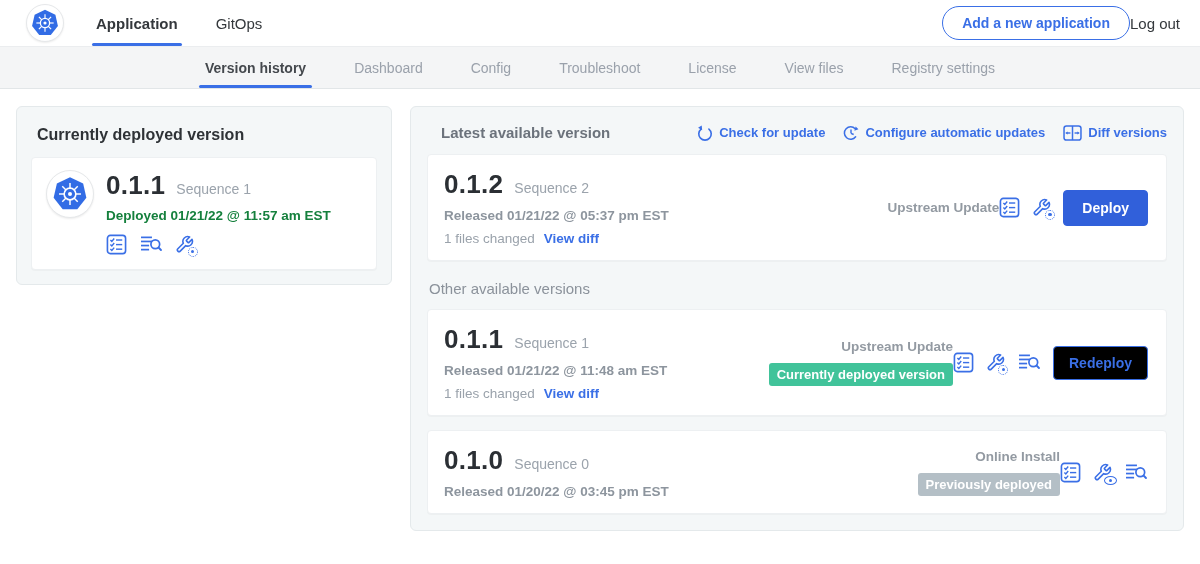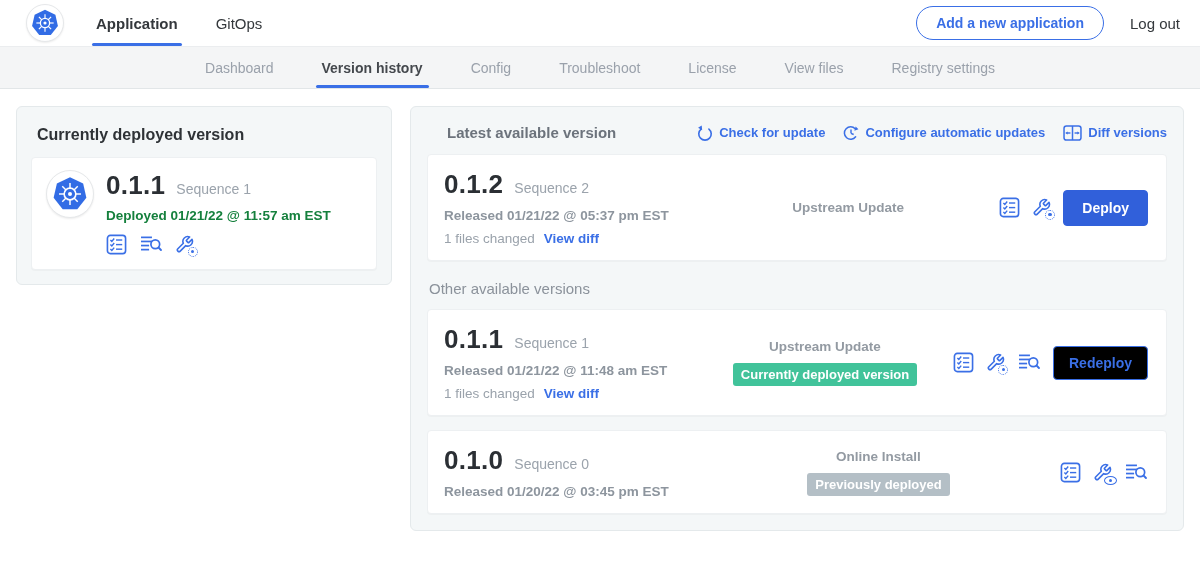--- a/index.html
+++ b/index.html
@@ -41,21 +41,21 @@
   .app-tab {
     display: flex; align-items: center;
     font-size: 15px; color: #34383c;
     position: relative; cursor: pointer;
   }
   .app-tab.active { font-weight: 700; }
   .app-tab.active::after {
     content: ""; position: absolute; left: -4px; right: -4px; bottom: 0;
     height: 3px; background: var(--accent); border-radius: 2px;
   }
-  .topbar-right { margin-left: auto; display: flex; align-items: center; gap: 26px; }
+  .topbar-right { margin-left: auto; display: flex; align-items: center; }
   .pill-btn {
     background: #fff;
     border: 1px solid var(--accent);
     color: var(--accent);
     font-weight: 700; font-size: 14px;
     font-family: inherit;
     padding: 8px 19px;
     border-radius: 18px;
     cursor: pointer;
   }
@@ -102,33 +102,33 @@
   .logo-avatar.lg { width: 48px; height: 48px; align-self: flex-start; }
 
   .version-line { display: flex; align-items: baseline; gap: 11px; }
   .version-num { font-size: 26px; font-weight: 700; color: #2b2f34; letter-spacing: .3px; }
   .seq { font-size: 14px; color: #9ba3ac; }
   .deployed-at { margin-top: 7px; font-size: 13.5px; font-weight: 600; color: #15803d; }
   .icon-row { margin-top: 11px; display: flex; align-items: center; gap: 12px; }
 
   .versions-panel { flex: 1; padding: 14px 16px 16px; }
   .panel-header { display: flex; align-items: center; justify-content: space-between; margin: 3px 0 13px; }
-  .panel-header h2 { font-size: 15px; font-weight: 600; color: #6c737c; margin-left: 20px; }
+  .panel-header h2 { font-size: 15px; font-weight: 600; color: #6c737c; margin-left: 14px; }
   .actions { display: flex; align-items: center; gap: 18px; }
   .action { display: flex; align-items: center; gap: 6px; color: var(--accent); font-size: 13px; font-weight: 700; cursor: pointer; }
 
   .other-title { font-size: 15px; font-weight: 500; color: #8b929b; margin: 19px 0 12px 2px; }
 
   .version-row { display: flex; align-items: center; padding: 14px 16px; }
   .version-row + .version-row { margin-top: 14px; }
   .vr-left { width: 253px; flex: none; }
   .released { margin-top: 8px; font-size: 13.5px; font-weight: 700; color: #8d959e; }
   .files-line { margin-top: 8px; font-size: 13.5px; color: #9aa2ab; }
   .view-diff { margin-left: 9px; color: var(--accent); font-weight: 700; cursor: pointer; text-decoration: none; }
-  .vr-mid { flex: 1; display: flex; flex-direction: column; align-items: center; gap: 9px; }
+  .vr-mid { flex: 1; display: flex; flex-direction: column; align-items: flex-end; gap: 9px; }
   .source { font-size: 13.5px; font-weight: 700; color: #939aa2; }
   .badge { padding: 4px 8px; border-radius: 3px; font-size: 13px; font-weight: 700; color: #fff; }
   .badge.green { background: var(--green); }
   .badge.gray { background: var(--gray-badge); }
   .vr-right { margin-left: auto; display: flex; align-items: center; gap: 12px; padding-right: 2px; }
 
   .btn { font-family: inherit; font-size: 14px; font-weight: 700; border-radius: 4px; cursor: pointer; }
   .btn-primary { background: var(--btn-blue); color: #fff; border: 1px solid var(--btn-blue); padding: 9px 18px; }
   .btn-outline { background: #000000; color: var(--accent); border: 1px solid var(--accent); padding: 8px 15px; }
 
@@ -181,22 +181,22 @@
     <div class="app-tab active">Application</div>
     <div class="app-tab">GitOps</div>
   </nav>
   <div class="topbar-right">
     <button class="pill-btn">Add a new application</button>
     <span class="logout">Log out</span>
   </div>
 </header>
 
 <nav class="subnav">
+  <div class="subnav-tab active">Version history</div>
   <div class="subnav-tab">Dashboard</div>
-  <div class="subnav-tab active">Version history</div>
   <div class="subnav-tab">Config</div>
   <div class="subnav-tab">Troubleshoot</div>
   <div class="subnav-tab">License</div>
   <div class="subnav-tab">View files</div>
   <div class="subnav-tab">Registry settings</div>
 </nav>
 
 <main class="main">
 
   <aside class="panel deployed-panel">

